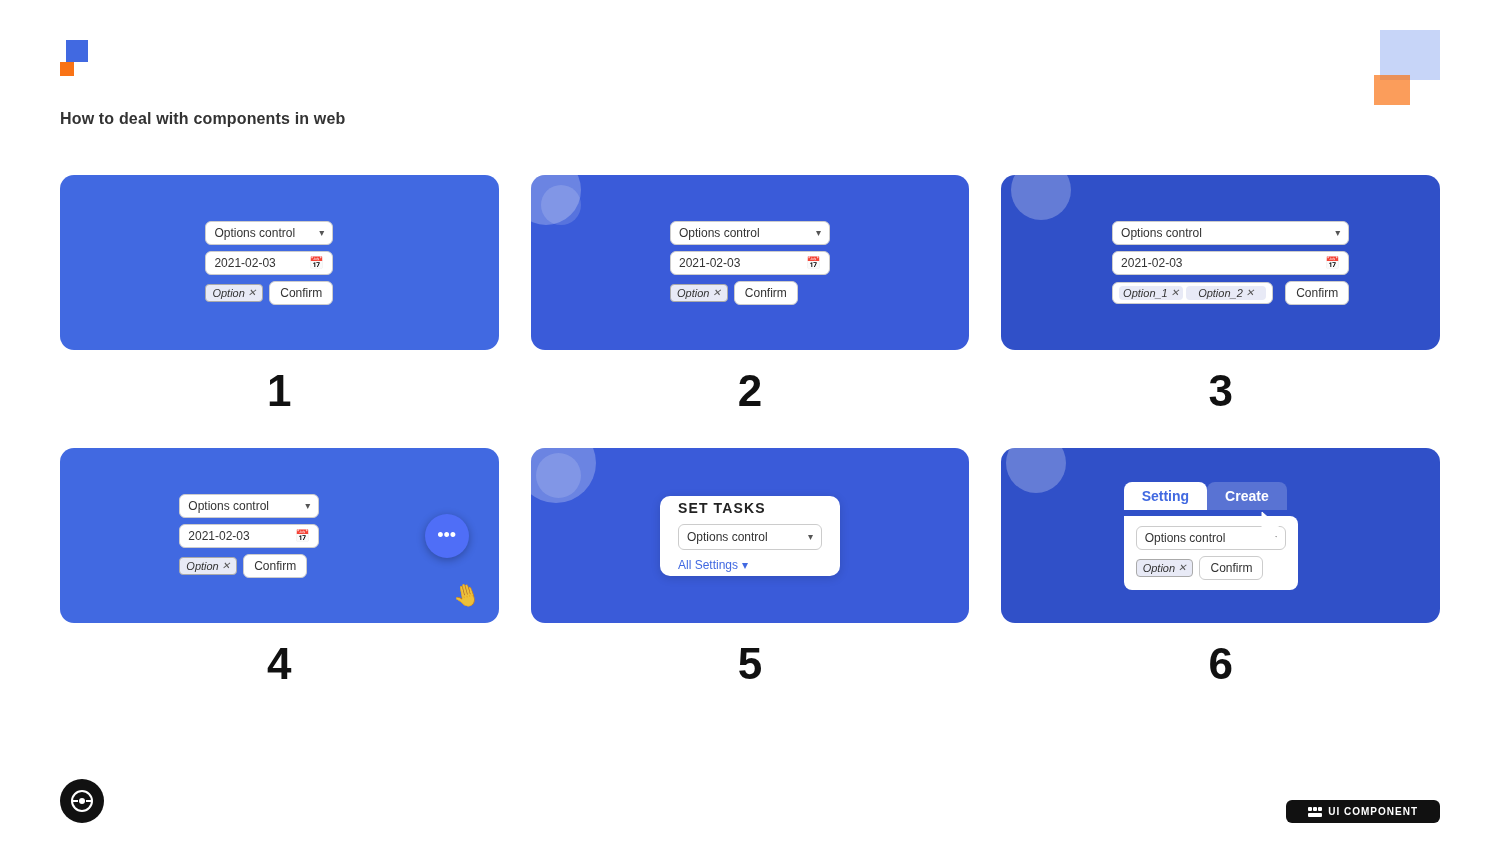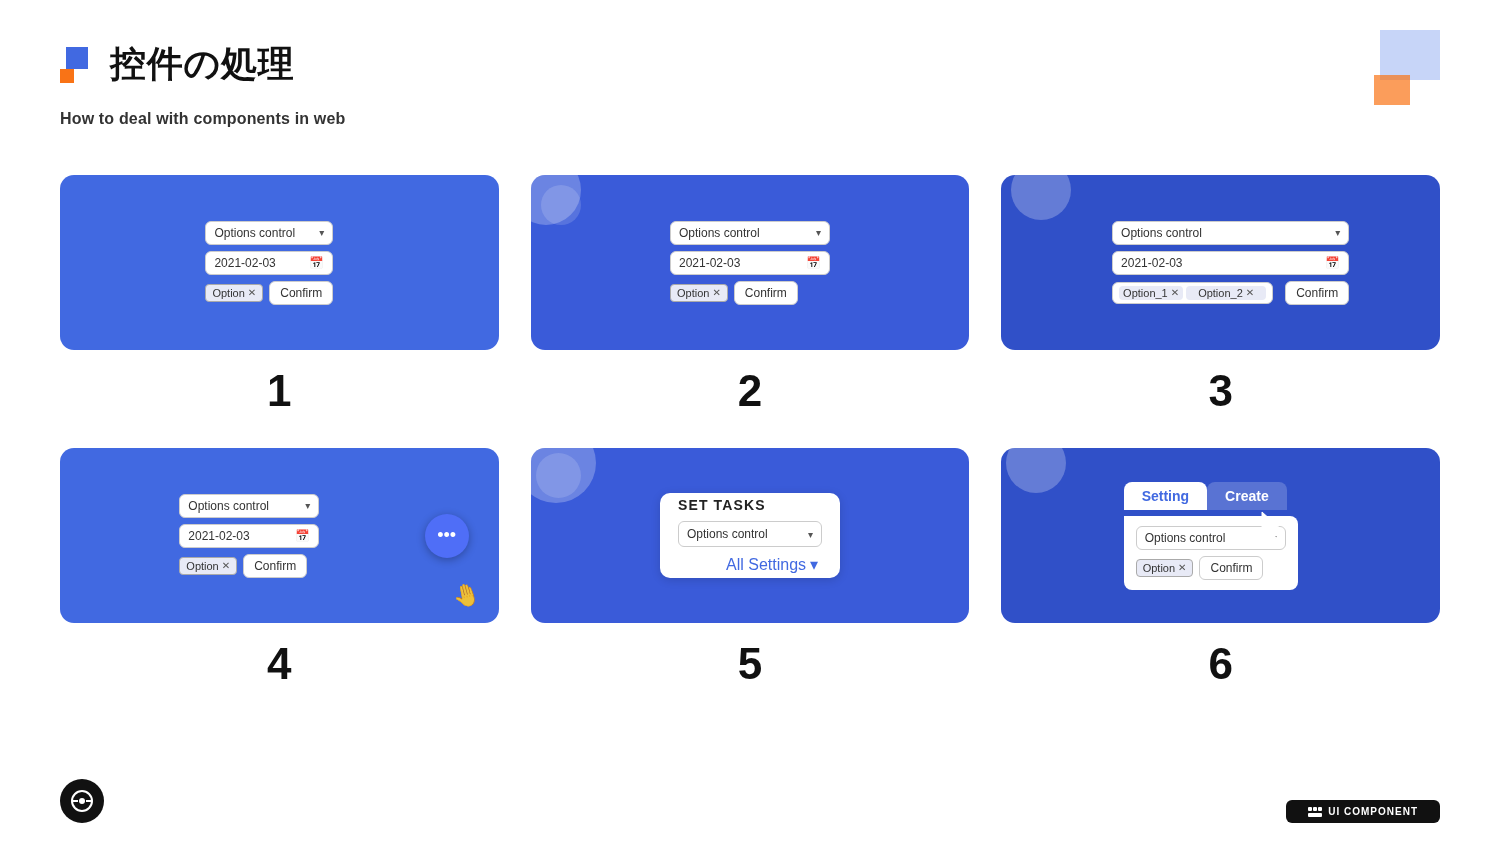--- a/index.html
+++ b/index.html
@@ -163,20 +163,21 @@
     .ctrl-tag {
       background: #e8eaf6;
       border-radius: 4px;
       border: 1.5px solid #aaa;
       font-size: 11px;
       color: #333;
       padding: 2px 6px;
       display: flex;
       align-items: center;
       gap: 3px;
+      font-style: italic;
     }
     .ctrl-tag .x { color: #555; font-size: 10px; }
     .chevron { font-size: 10px; color: #555; }
 
     
     .card1-ui {
       display: flex;
       flex-direction: column;
       gap: 6px;
       transform: translateX(-10px);
@@ -253,28 +254,27 @@
       border: 1.5px solid #ccc;
       display: flex;
       align-items: center;
       justify-content: space-between;
       font-size: 12px;
       color: #333;
       padding: 5px 8px;
       gap: 8px;
     }
     .card5-link {
-      font-size: 16px;
+      font-size: 12px;
       color: #4169e1;
       font-weight: 500;
       display: flex;
-      align-items: flex-end;
+      align-items: flex-start;
       gap: 4px;
       cursor: pointer;
-      margin-left: 48px;
     }
 
     
     .card6-ui {
       display: flex;
       flex-direction: column;
       gap: 6px;
       transform: translateX(-10px);
     }
     .card6-tabs {
@@ -348,21 +348,20 @@
     }
   </style>
 </head>
 <body>
 
 <div class="header">
   <div class="header-icon">
     <div class="sq-blue"></div>
     <div class="sq-orange"></div>
   </div>
-  <h1 class="header-title">控件の処理</h1>
 </div>
 <div class="header-subtitle">How to deal with components in web</div>
 
 <div class="deco-top-right">
   <div class="sq1"></div>
   <div class="sq2"></div>
 </div>
 
 <div class="cards-grid">
 

